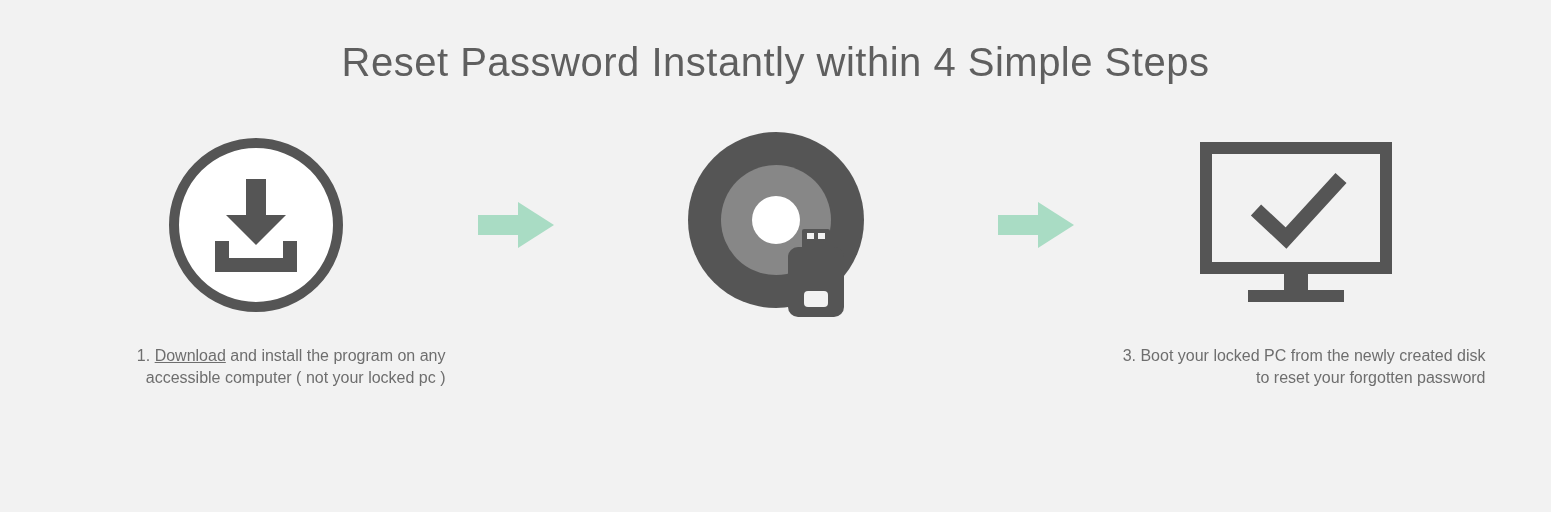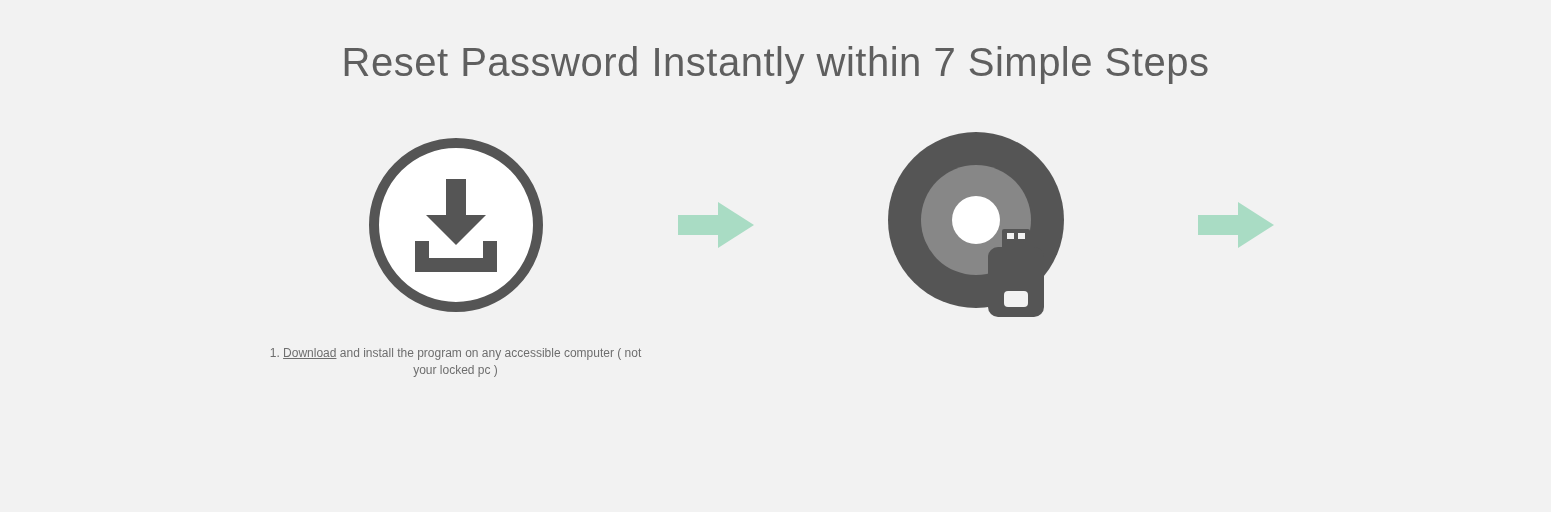--- a/index.html
+++ b/index.html
@@ -33,44 +33,45 @@
     width:400px;
     text-align:center;
   }
   .icon-box{
     height:200px;
     display:flex;
     align-items:center;
     justify-content:center;
   }
   .caption{
-    font-size:12px;
+    font-size:16px;
     font-weight:300;
     line-height:1.4;
     color:#6e6e6e;
     padding:20px 10px 0 10px;
+    text-align:right;
   }
   .caption a{
     color:#6e6e6e;
     text-decoration:underline;
   }
   .arrow-cell{
     width:120px;
     height:200px;
     display:flex;
     align-items:center;
     justify-content:center;
   }
 </style>
 </head>
 <body>
 
 <div class="wrap">
 
-  <h1>Reset Password Instantly within 7 Simple Steps</h1>
+  <h1>Reset Password Instantly within 4 Simple Steps</h1>
 
   <div class="row">
 
     <div class="step">
       <div class="icon-box">
         <svg width="180" height="180" viewBox="0 0 180 180">
           <circle cx="90" cy="90" r="82" fill="#ffffff" stroke="#555555" stroke-width="10"></circle>
 
           <rect x="80" y="44" width="20" height="36" fill="#555555"></rect>
           <polygon points="60,80 120,80 90,110" fill="#555555"></polygon>
@@ -109,15 +110,31 @@
       </div>
     </div>
 
     <div class="arrow-cell">
       <svg width="80" height="50" viewBox="0 0 80 50">
         <rect x="2" y="15" width="40" height="20" fill="#a9dcc4"></rect>
         <polygon points="42,2 42,48 78,25" fill="#a9dcc4"></polygon>
       </svg>
     </div>
 
+    <div class="step">
+      <div class="icon-box">
+        <svg width="220" height="190" viewBox="0 0 220 190">
+
+          <rect x="20" y="18" width="180" height="120" fill="none" stroke="#555555" stroke-width="12"></rect>
+
+          <rect x="98" y="138" width="24" height="22" fill="#555555"></rect>
+          <rect x="62" y="160" width="96" height="12" fill="#555555"></rect>
+
+          <path d="M70 80 L100 108 L155 48" fill="none" stroke="#555555" stroke-width="15" stroke-linecap="butt" stroke-linejoin="miter"></path>
+        </svg>
+      </div>
+      <div class="caption">
+        <span>3.</span><span> Boot your locked PC from the newly created disk to reset your forgotten password</span>
+      </div>
+    </div>
 
   </div>
 </div>
 
 </body></html>

